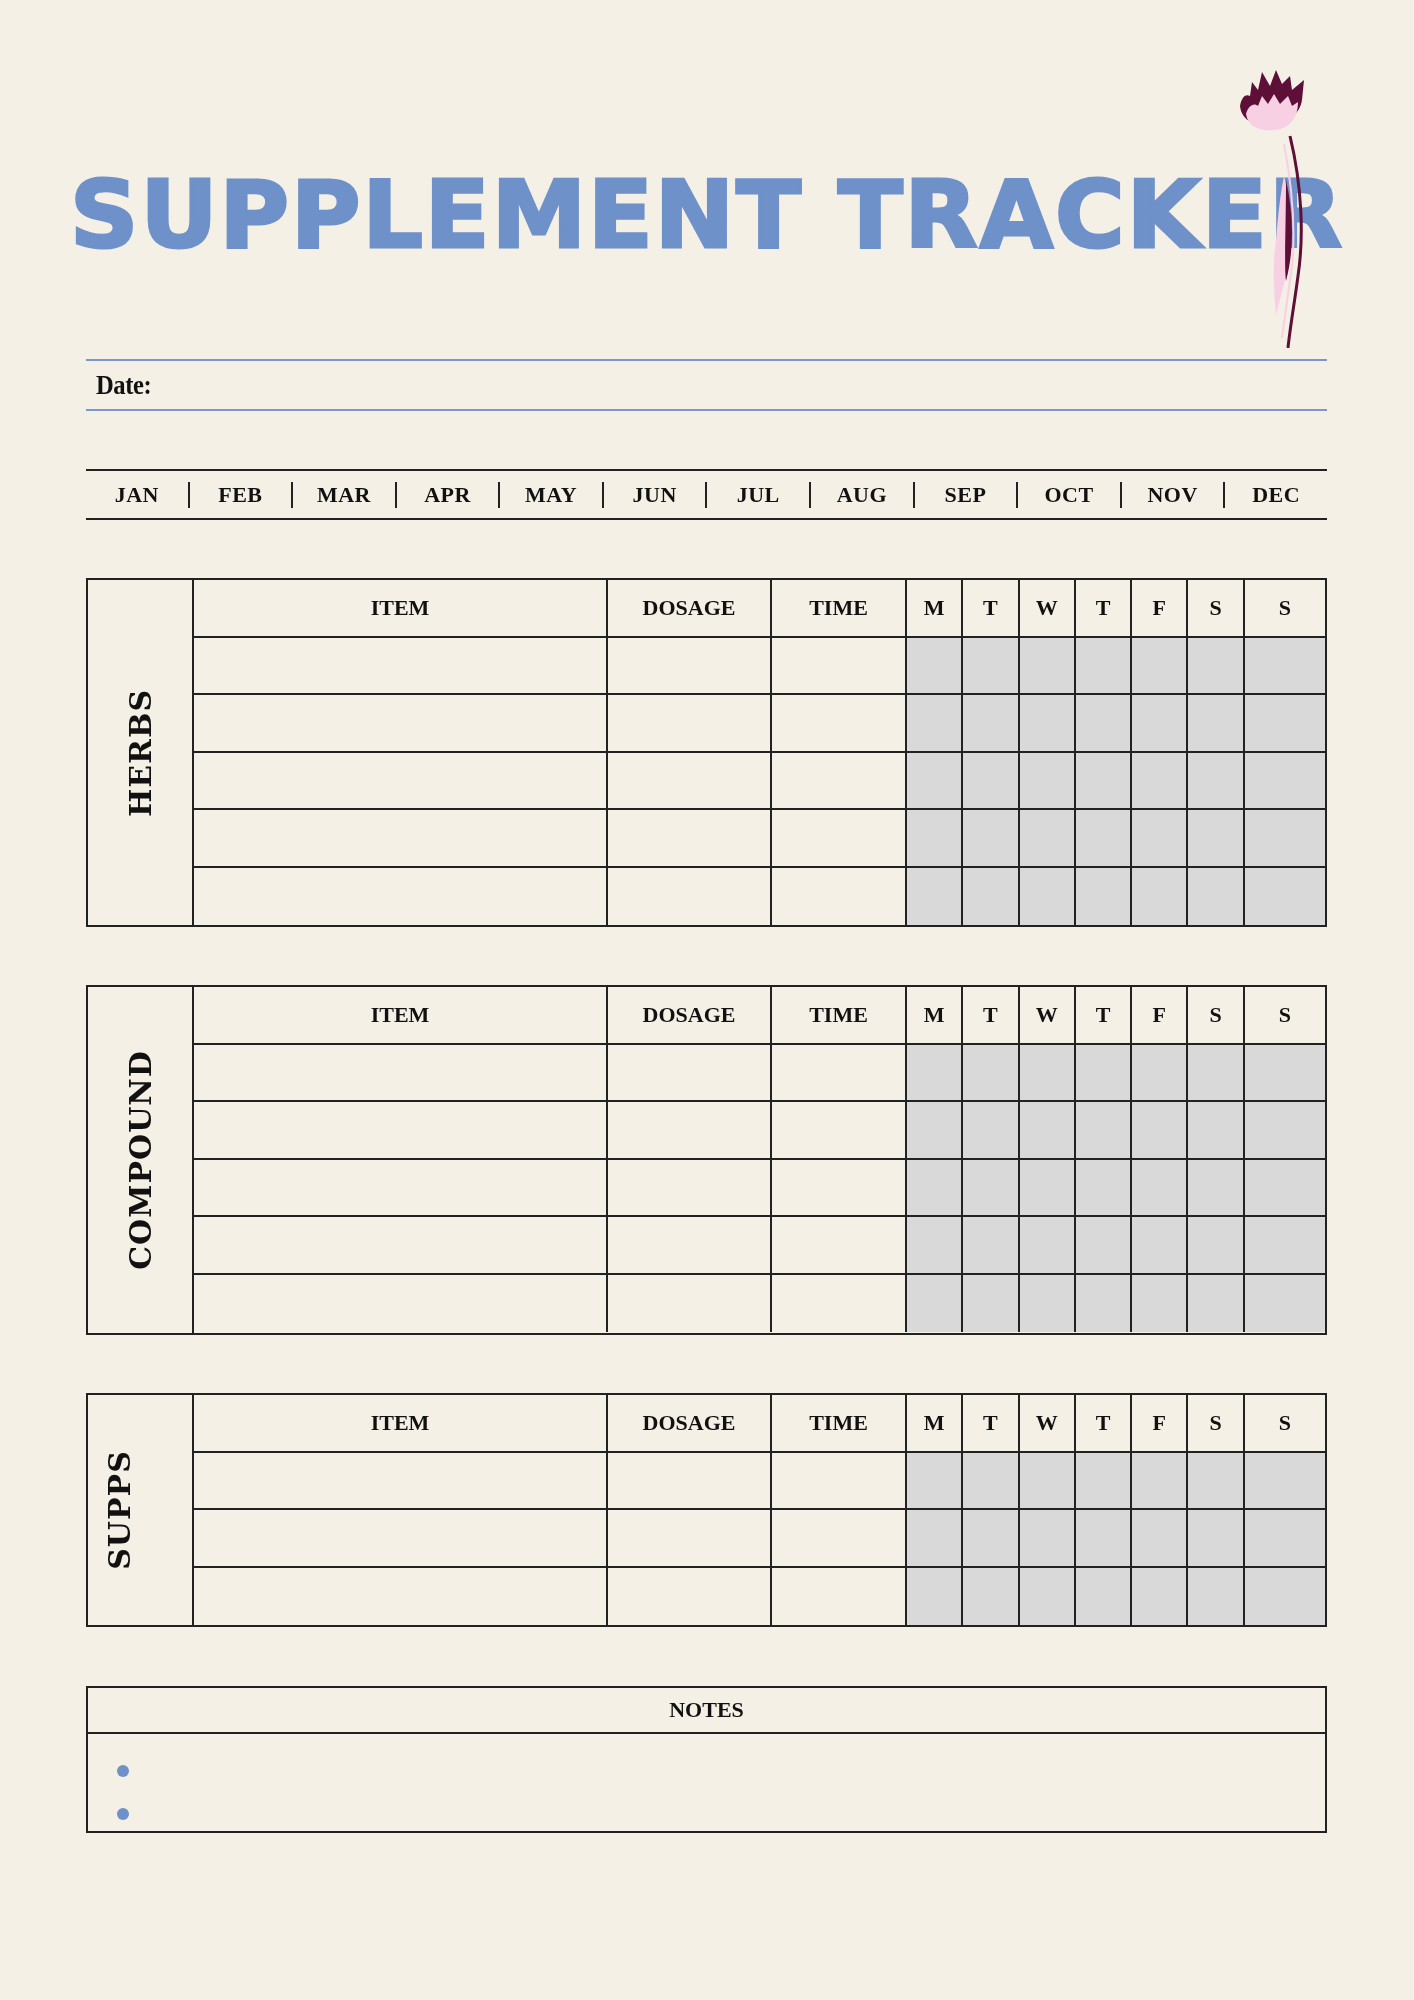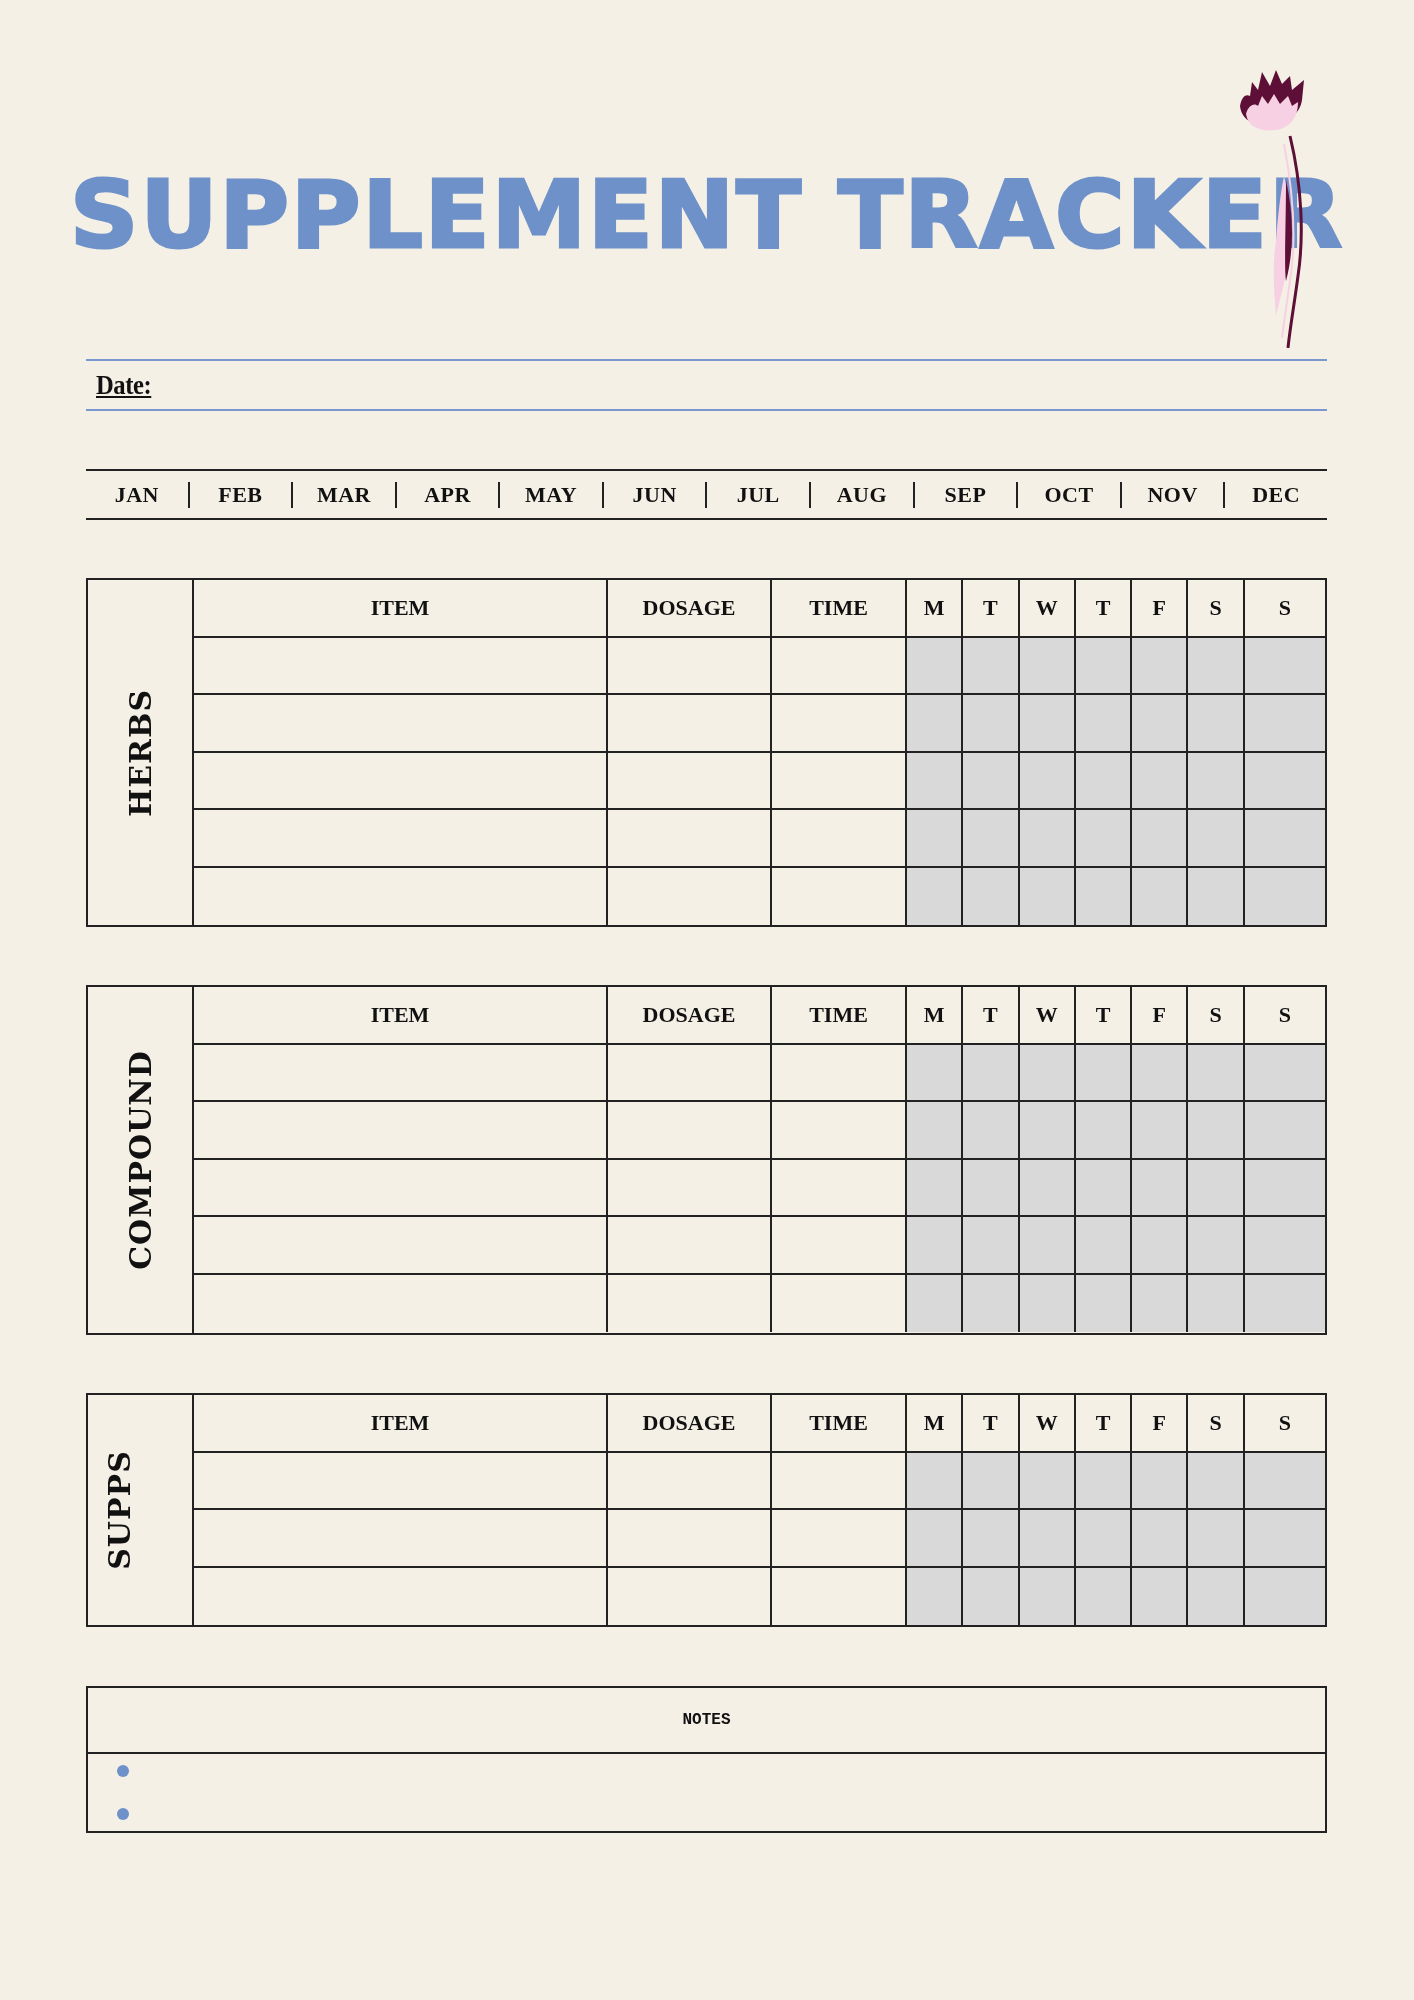--- a/index.html
+++ b/index.html
@@ -29,21 +29,21 @@
     position: absolute;
     left: 1232px; top: 66px;
     width: 110px; height: 282px;
   }
   .date-row {
     position: absolute;
     left: 86px; top: 359px;
     width: 1241px; height: 48px;
     border-top: 2px solid #7A97CF;
     border-bottom: 2px solid #7A97CF;
-    display: flex; align-items: center; text-decoration: underline;
+    display: flex; align-items: center;
   }
   .date-label {
     margin-left: 10px;
     font-family: "Liberation Serif", serif;
     font-weight: bold;
     font-size: 28px;
     letter-spacing: -0.5px;
     transform: scaleX(0.88);
     transform-origin: left center;
   }
@@ -112,26 +112,26 @@
   .row.header .cell { padding-top: 0; }
 
   .notes {
     position: absolute;
     left: 86px; top: 1686px;
     width: 1241px; height: 147px;
     border: 2px solid #222;
     box-sizing: border-box;
   }
   .notes-head {
-    height: 66px;
+    height: 46px;
     border-bottom: 2px solid #222;
     display: flex; align-items: center; justify-content: center;
-    font-family: Liberation Mono, monospace;
-    font-weight: bold;
-    font-size: 16px;
+    font-family: Liberation Serif, serif;
+    font-weight: bold;
+    font-size: 22px;
     box-sizing: border-box;
   }
   .bullet {
     position: absolute;
     left: 29px;
     width: 12px; height: 12px;
     border-radius: 50%;
     background: #6E91C9;
   }
 </style>

